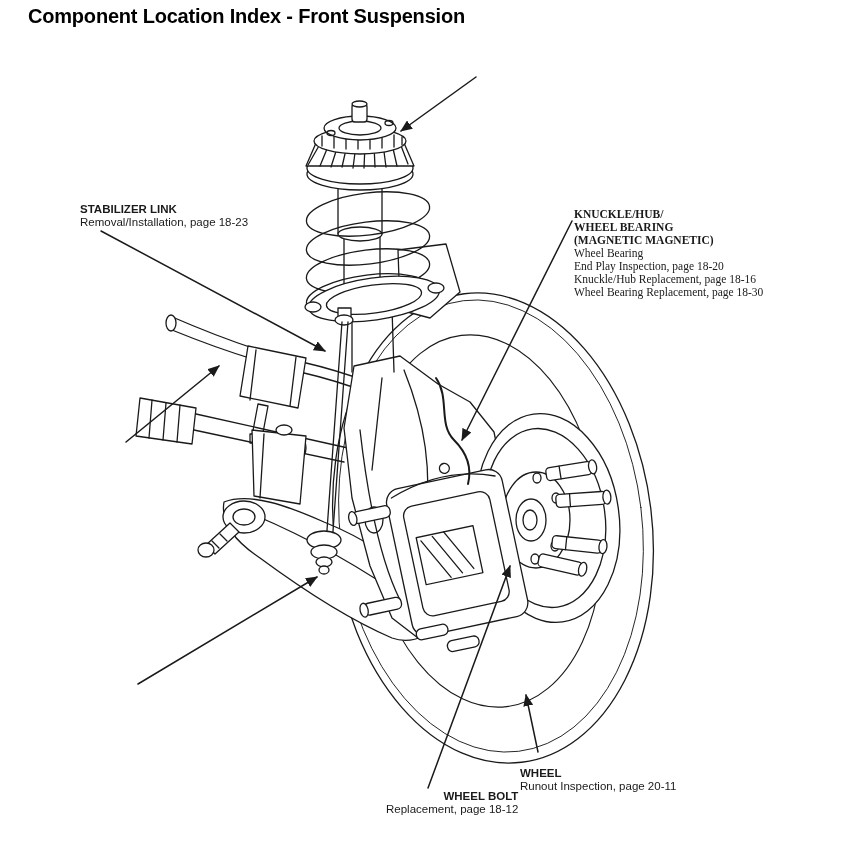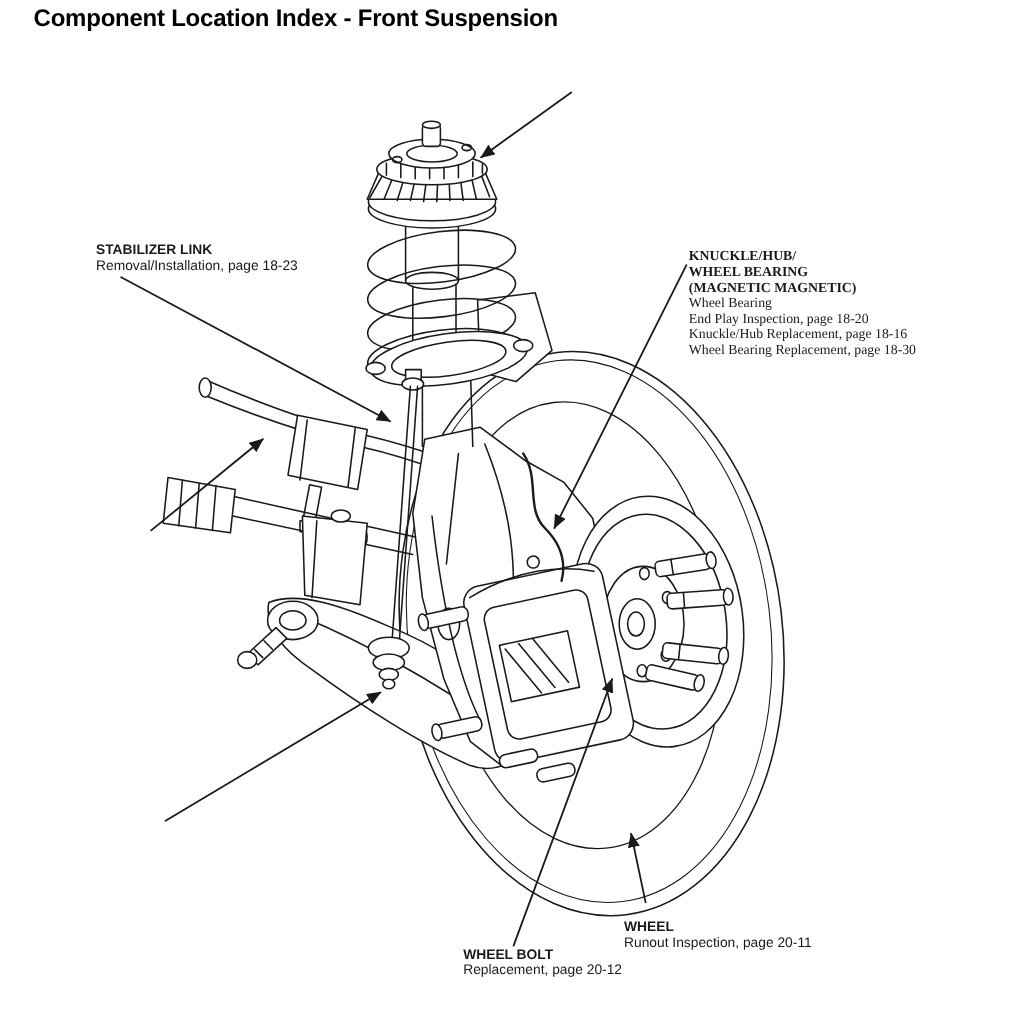--- a/index.html
+++ b/index.html
@@ -197,18 +197,18 @@
     <div>Wheel Bearing Replacement, page 18-30</div>
   </div>
 
 
 
   <div class="callout" style="left:520px;top:755px;margin-top:12px;">
     <div class="hd">WHEEL</div>
     <div>Runout Inspection, page 20-11</div>
   </div>
 
-  <div class="callout" style="left:386px;top:790px;">
+  <div class="callout" style="left:386px;top:790px;text-align:right;">
     <div class="hd">WHEEL BOLT</div>
-    <div>Replacement, page 20-12</div>
+    <div>Replacement, page 18-12</div>
   </div>
 
 </div>
 
 </body></html>

